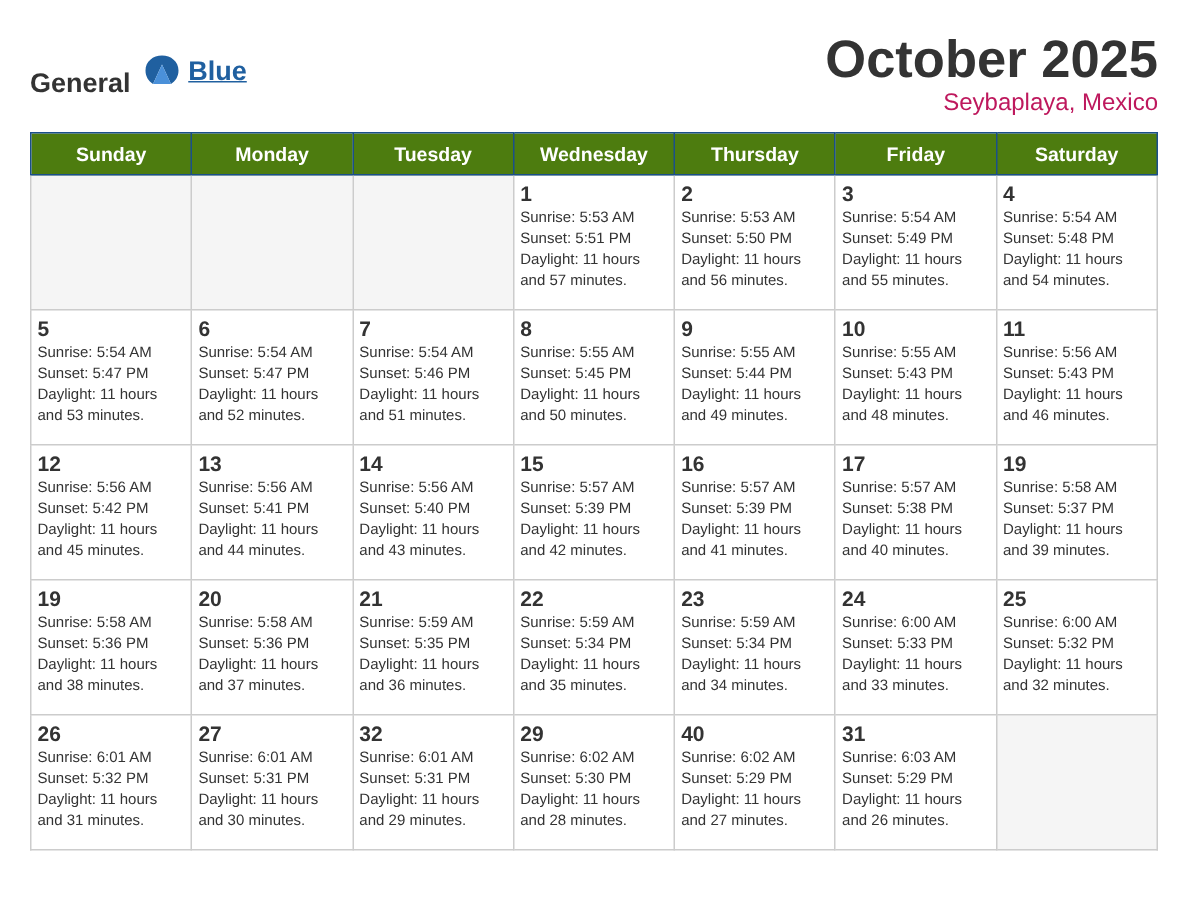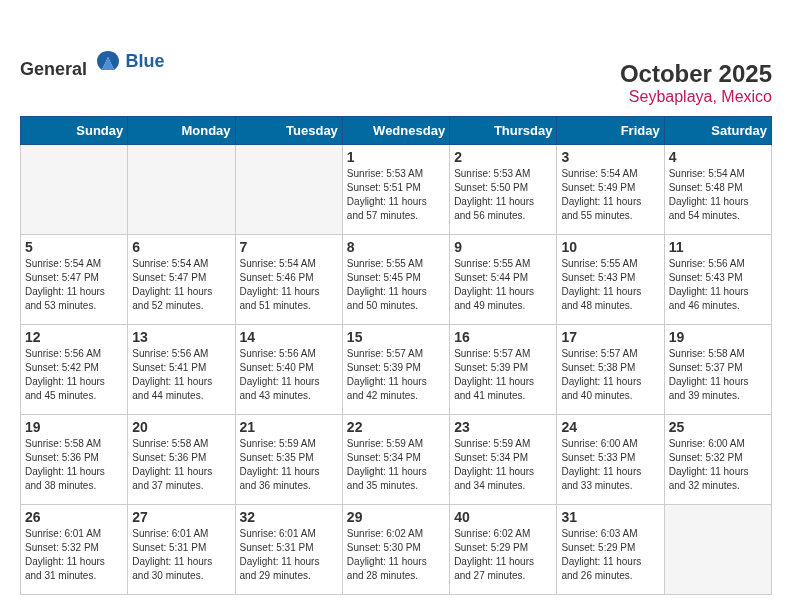--- a/index.html
+++ b/index.html
@@ -32,40 +32,39 @@
     }
     .logo-icon {
       width: 28px;
       height: 28px;
       margin-left: 2px;
     }
     .title-block {
       text-align: right;
     }
     .month-title {
-      font-size: 24px;
-      font-weight: bold;
-      color: #333;
-      margin-top: 40px;
+      font-size: 35px;
+      font-weight: bold;
+      color: #333;
     }
     .location-title {
       font-size: 16px;
       color: #be185d;
     }
     .calendar {
       width: 100%;
       border-collapse: collapse;
       border: 1px solid #ccc;
     }
     .calendar th {
-      background-color: #0369a1;
+      background-color: #4d7c0f;
       color: #fff;
       font-size: 13px;
       padding: 6px 4px;
-      text-align: right;
+      text-align: center;
       border: 1px solid #1a4f8a;
     }
     .calendar td {
       border: 1px solid #ccc;
       vertical-align: top;
       padding: 4px;
       width: calc(100% / 7);
       height: 90px;
       background: #fff;
       font-size: 10.5px;
@@ -92,21 +91,21 @@
 
 <div class="header">
   <div class="logo">
     <div>
       <span class="logo-text-general">General</span>
       <svg class="logo-icon" viewBox="0 0 28 28" xmlns="http://www.w3.org/2000/svg">
         <path d="M14 4 C8 4 3 8 3 14 C3 18 5 21 8 23 L14 10 L20 23 C23 21 25 18 25 14 C25 8 20 4 14 4Z" fill="#2060a0"></path>
         <path d="M14 10 L8 23 L20 23 Z" fill="#4a90d9"></path>
       </svg>
     </div>
-    <span class="logo-text-blue" style="display:block; margin-top:-4px; margin-left: 4px;">Blue</span>
+    <span class="logo-text-blue" style="display:block; margin-top:-4px; margin-left: 4px; text-decoration: underline;">Blue</span>
   </div>
   <div class="title-block">
     <div class="month-title">October 2025</div>
     <div class="location-title">Seybaplaya, Mexico</div>
   </div>
 </div>
 
 <table class="calendar">
   <thead>
     <tr>

